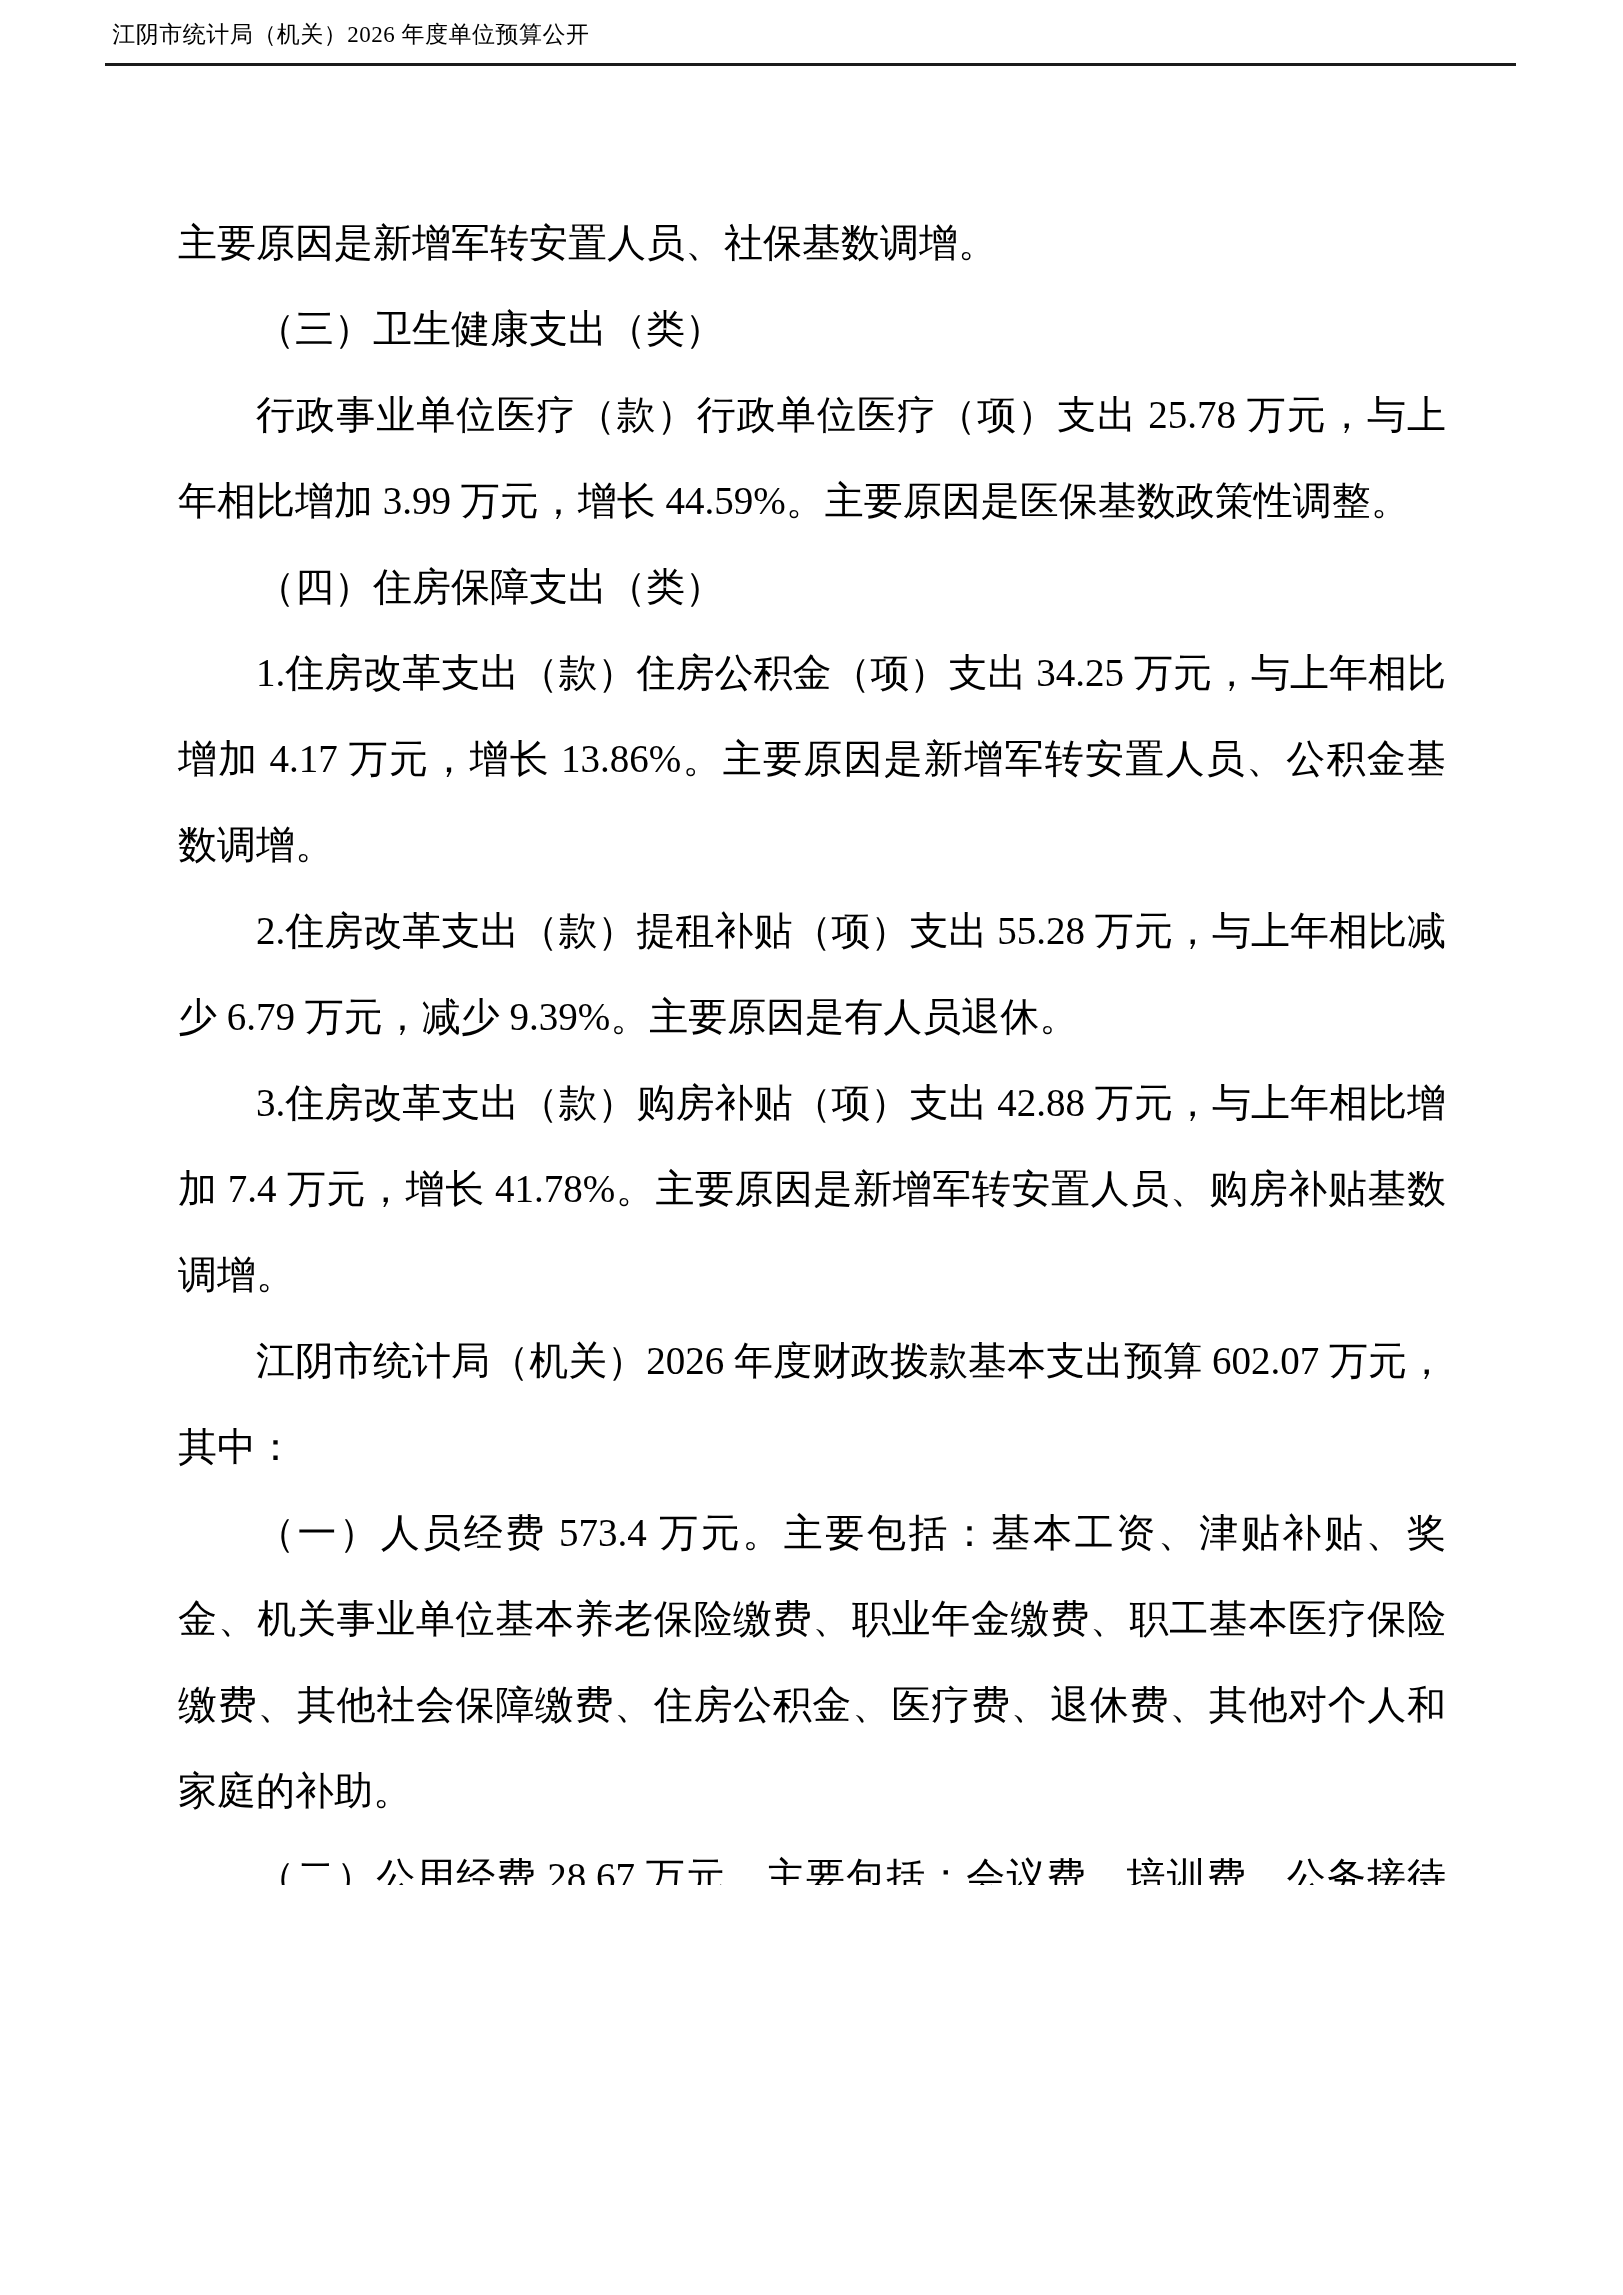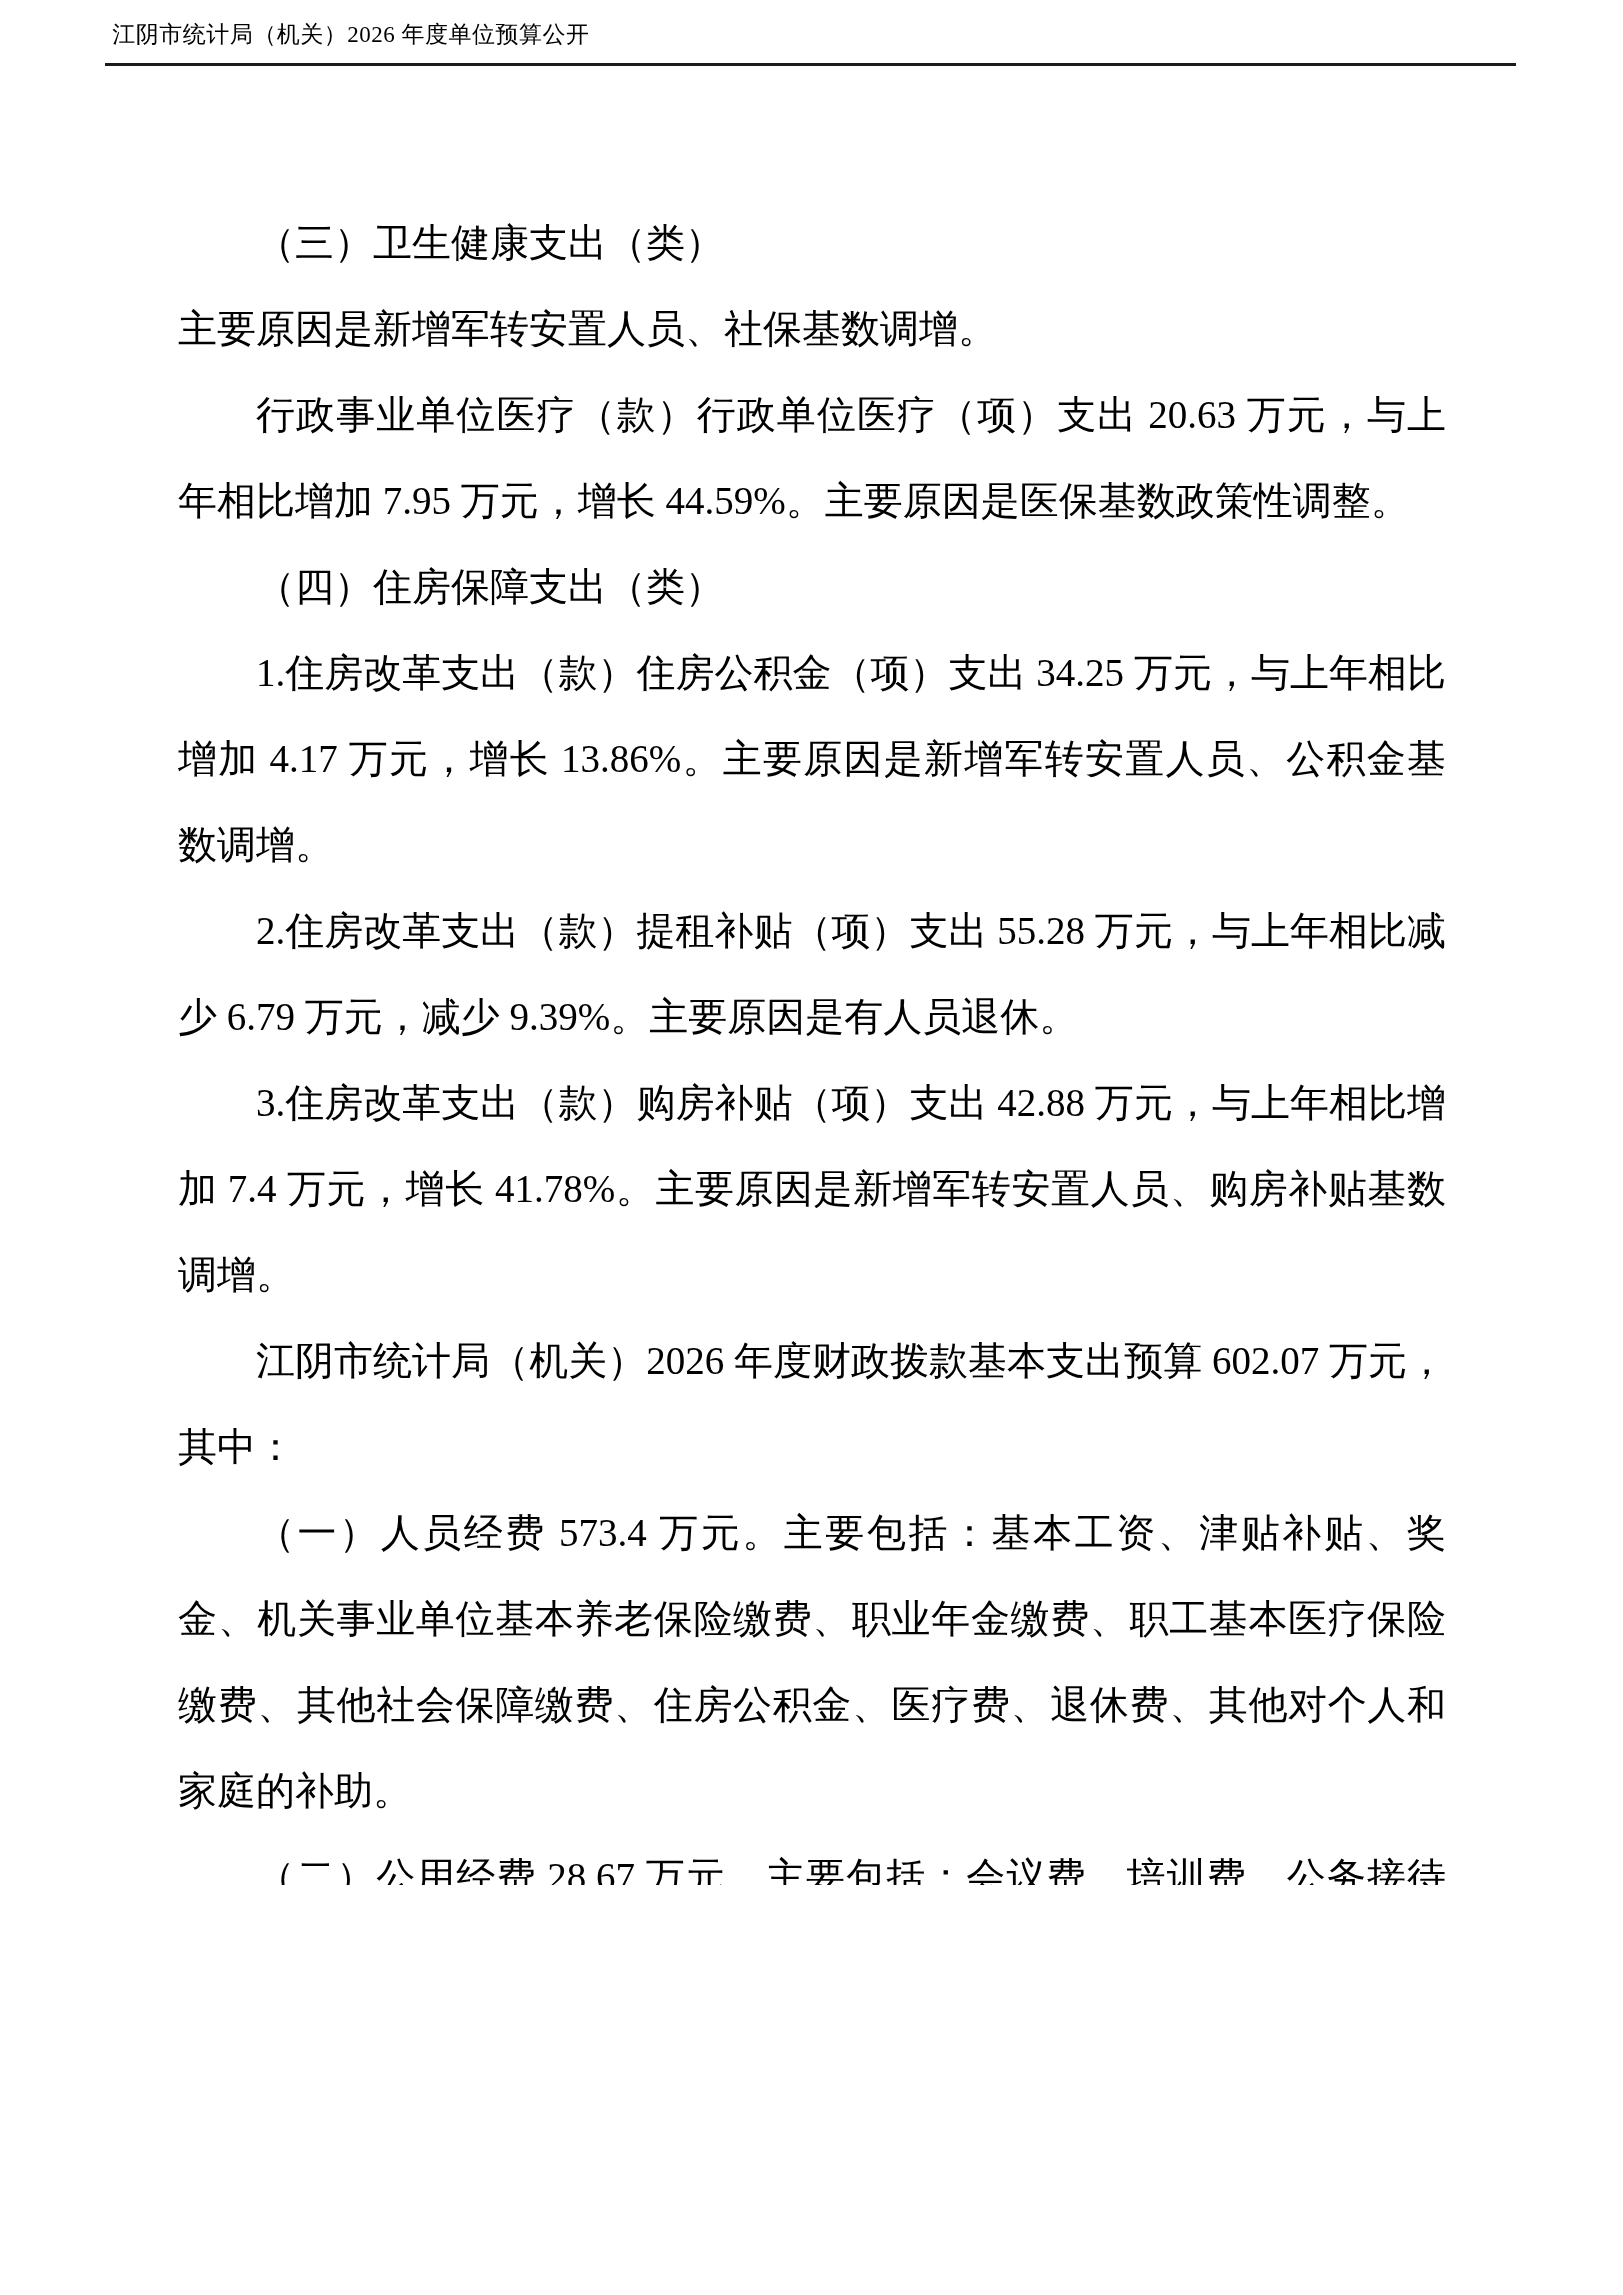--- a/index.html
+++ b/index.html
@@ -71,23 +71,23 @@
 <body>
 
 <div class="page">
 
   <div class="doc-header">
     <span class="header-text">江阴市统计局（机关）2026 年度单位预算公开</span>
   </div>
 
   <div class="doc-body">
 
-  <p class="para normal">（三）卫生健康支出（类）</p>
-      <p class="para continuation">主要原因是新增军转安置人员、社保基数调增。</p>
-      <p class="para normal">行政事业单位医疗（款）行政单位医疗（项）支出 20.63 万元，与上年相比增加 7.95 万元，增长 44.59%。主要原因是医保基数政策性调整。</p>
+  <p class="para continuation">主要原因是新增军转安置人员、社保基数调增。</p>
+      <p class="para normal">（三）卫生健康支出（类）</p>
+      <p class="para normal">行政事业单位医疗（款）行政单位医疗（项）支出 25.78 万元，与上年相比增加 3.99 万元，增长 44.59%。主要原因是医保基数政策性调整。</p>
       <p class="para normal">（四）住房保障支出（类）</p>
       <p class="para normal">1.住房改革支出（款）住房公积金（项）支出 34.25 万元，与上年相比增加 4.17 万元，增长 13.86%。主要原因是新增军转安置人员、公积金基数调增。</p>
       <p class="para normal">2.住房改革支出（款）提租补贴（项）支出 55.28 万元，与上年相比减少 6.79 万元，减少 9.39%。主要原因是有人员退休。</p>
       <p class="para normal">3.住房改革支出（款）购房补贴（项）支出 42.88 万元，与上年相比增加 7.4 万元，增长 41.78%。主要原因是新增军转安置人员、购房补贴基数调增。</p>
       <p class="para normal">江阴市统计局（机关）2026 年度财政拨款基本支出预算 602.07 万元，其中：</p>
       <p class="para normal">（一）人员经费 573.4 万元。主要包括：基本工资、津贴补贴、奖金、机关事业单位基本养老保险缴费、职业年金缴费、职工基本医疗保险缴费、其他社会保障缴费、住房公积金、医疗费、退休费、其他对个人和家庭的补助。</p>
       <p class="para normal">（二）公用经费 28.67 万元。主要包括：会议费、培训费、公务接待费、工会经费、其他商品和服务支出。</p>
     </div>
 
   <div class="doc-footer">

